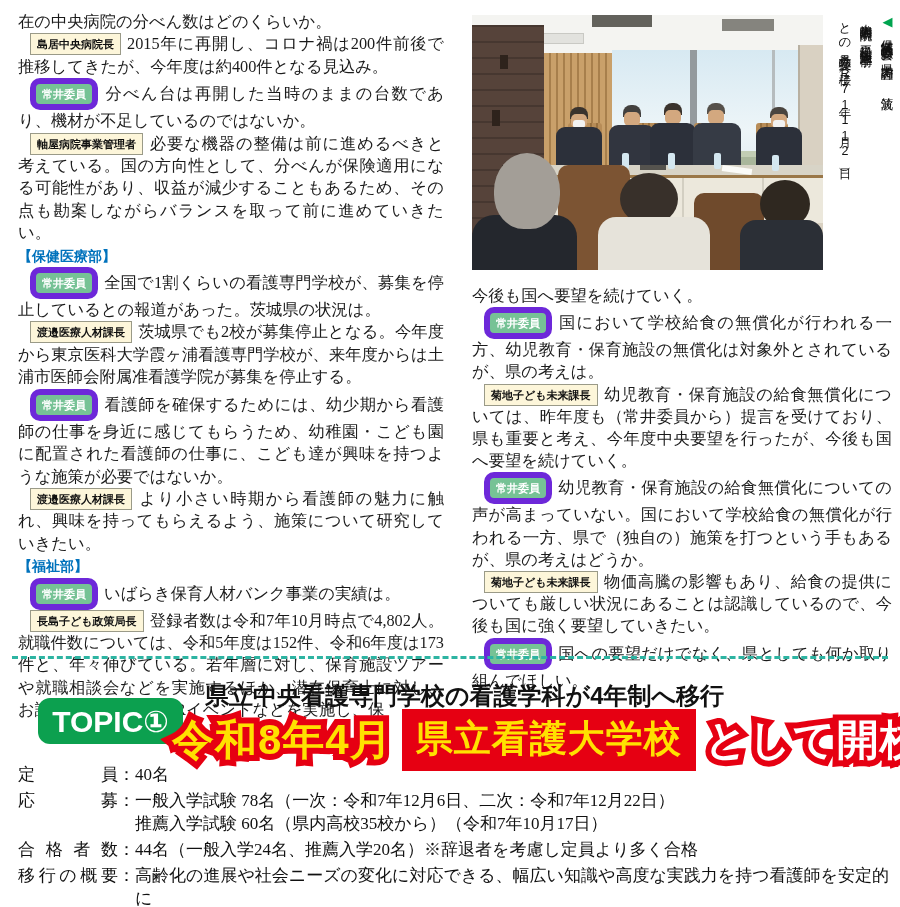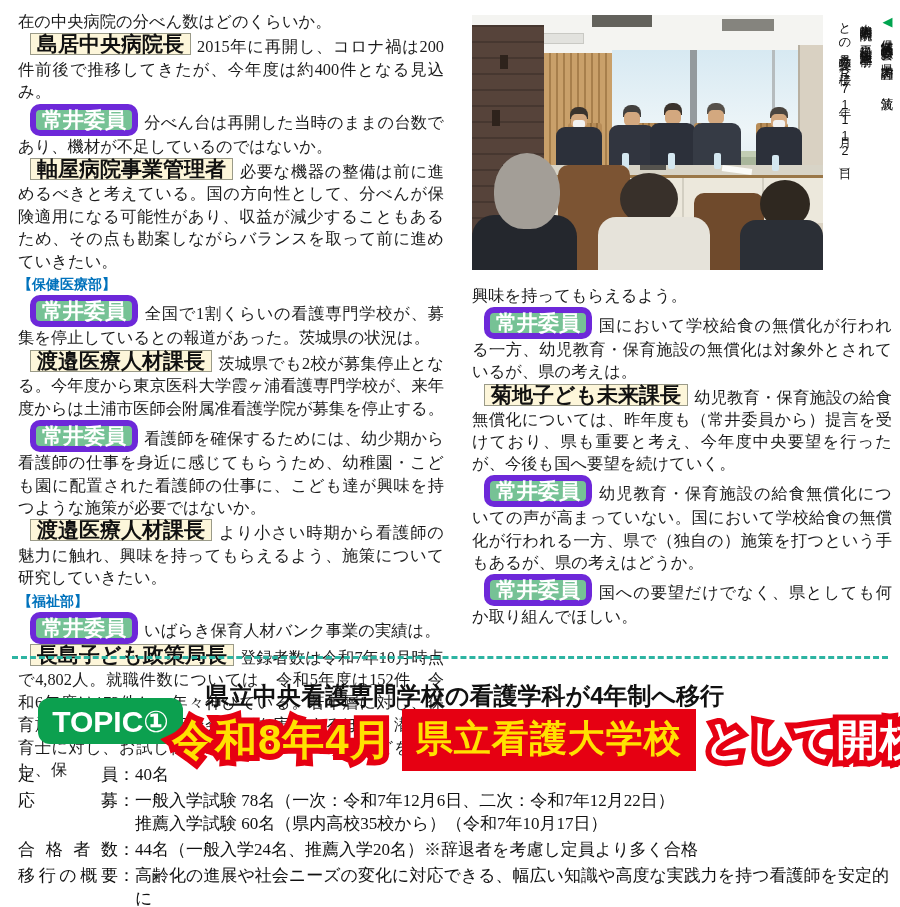--- a/index.html
+++ b/index.html
@@ -7,21 +7,21 @@
           font-family:"Liberation Serif","DejaVu Serif",serif; }
 
   
   .col { position:absolute; text-align:justify; font-size:16.3px; line-height:22.4px; color:#1b1b1b; }
   #left-col  { left:18px;  top:11px;  width:426px; }
   #right-col { left:472px; top:285px; width:420px; line-height:22.2px; }
   .para { margin:0; }
   .para.has-badge { text-indent:12px; }
   .badge { display:inline-block; text-indent:0;
            font-family:"Liberation Sans","DejaVu Sans",sans-serif;
-           font-weight:bold; font-size:21px; line-height:18px;
+           font-weight:bold; font-size:11px; line-height:18px;
            padding:1px 6px; margin-right:6px; vertical-align:1px; }
   .badge-cream { background:#fdf6da; border:1px solid #9a9a88; color:#111; }
   .badge-green { background:#76c295; border-radius:10px; color:#fff; border:6px solid #6d28d9; }
   .section-header { font-family:"Liberation Sans","DejaVu Sans",sans-serif;
            font-weight:bold; color:#0072bc; font-size:14px; }
 
   
   .photo { position:absolute; left:472px; top:15px; width:351px; height:255px;
            overflow:hidden; background:#e8f1f6; }
   .ph { position:absolute; }
@@ -149,24 +149,25 @@
     <div class="ph" style="left:268px;top:205px;width:83px;height:52px;border-radius:16px 16px 0 0;background:#2b2f36;"></div>
   </div>
 
   <div class="caption">
     <div class="cap-col"><span class="cap-marker">◀</span><span>保健福祉医療委員会の県内調査で、筑波</span></div>
     <div class="cap-col">大学附属病院の平松祐司病院長（左手前）</div>
     <div class="cap-col">との意見交換の様子（R7年11月12日）</div>
   </div>
 
   <div class="col" id="right-col">
-      <p class="para"><span>興味を持ってもらえるよう。</span></p>
+      <p class="para"><span>今後も国へ要望を続けていく。</span></p>
       <p class="para has-badge"><span class="badge badge-green">常井委員</span><span>国において学校給食の無償化が行われる一方、幼児教育・保育施設の無償化は対象外とされているが、県の考えは。</span></p>
       <p class="para has-badge"><span class="badge badge-cream">菊地子ども未来課長</span><span>幼児教育・保育施設の給食無償化については、昨年度も（常井委員から）提言を受けており、県も重要と考え、今年度中央要望を行ったが、今後も国へ要望を続けていく。</span></p>
       <p class="para has-badge"><span class="badge badge-green">常井委員</span><span>幼児教育・保育施設の給食無償化についての声が高まっていない。国において学校給食の無償化が行われる一方、県で（独自の）施策を打つという手もあるが、県の考えはどうか。</span></p>
+      <p class="para has-badge"><span class="badge badge-cream">菊地子ども未来課長</span><span>物価高騰の影響もあり、給食の提供についても厳しい状況にあることは認識しているので、今後も国に強く要望していきたい。</span></p>
       <p class="para has-badge"><span class="badge badge-green">常井委員</span><span>国への要望だけでなく、県としても何か取り組んでほしい。</span></p>
     </div>
 
   <div class="separator"></div>
 
   <div class="topic-badge">TOPIC①</div>
   <div class="topic-headline">県立中央看護専門学校の看護学科が4年制へ移行</div>
   <div class="topic-title">
     <span class="stroked yellow" data-text="令和8年4月">令和8年4月</span>
     <span class="boxed">県立看護大学校</span>

